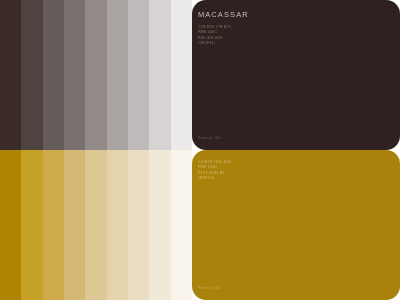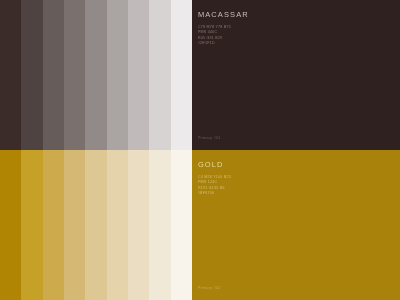--- a/index.html
+++ b/index.html
@@ -36,20 +36,21 @@
   .swatch {
     flex: 1 1 0;
     height: 100%;
   }
   .info-panel {
     position: relative;
     width: 216px;
     height: 100%;
     box-sizing: border-box;
     padding: 10px 16px 0 6px;
+    border-radius: 14px;
   }
   .info-title {
     font-size: 7.5px;
     letter-spacing: 1.1px;
     font-weight: 400;
     line-height: 10px;
     margin: 0 0 5px 0;
     white-space: nowrap;
   }
   .spec-list {
@@ -135,21 +136,20 @@
       <div class="swatch" style="background: rgb(198, 161, 39);"></div>
       <div class="swatch" style="background: rgb(205, 171, 77);"></div>
       <div class="swatch" style="background: rgb(212, 184, 115);"></div>
       <div class="swatch" style="background: rgb(221, 199, 146);"></div>
       <div class="swatch" style="background: rgb(228, 211, 171);"></div>
       <div class="swatch" style="background: rgb(234, 221, 193);"></div>
       <div class="swatch" style="background: rgb(241, 233, 216);"></div>
       <div class="swatch" style="background: rgb(248, 244, 236);"></div>
     </div>
     <div class="info-panel" style="background: rgb(168, 130, 10);">
-      <div class="info-title">GOLD</div>
       <ul class="spec-list">
         <li class="spec-line">C4 M28 Y100 B23</li>
         <li class="spec-line">PMS 124C</li>
         <li class="spec-line">R191 G135 B6</li>
         <li class="spec-line">#BF8706</li>
       </ul>
       <div class="panel-footer">Primary #02</div>
     </div>
   </div>
 

